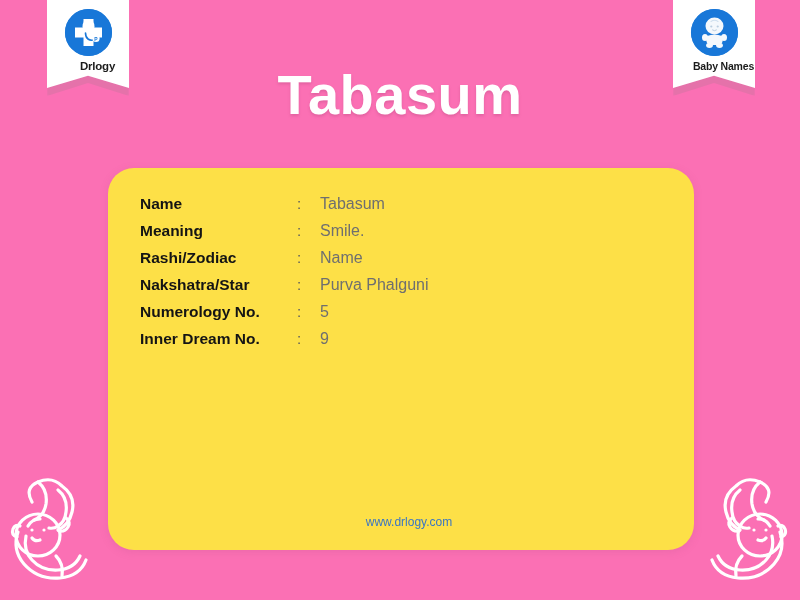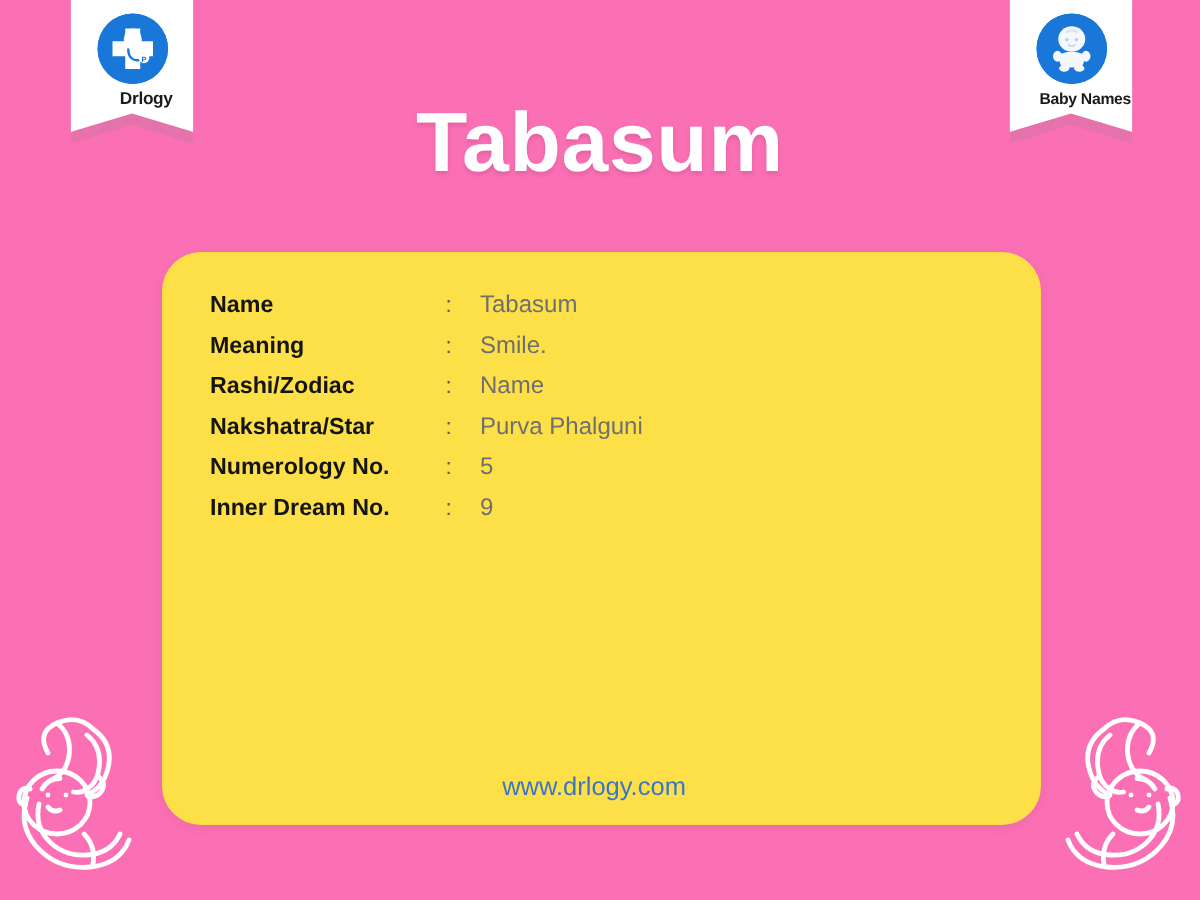--- a/index.html
+++ b/index.html
@@ -111,25 +111,25 @@
     color: #5d5d5d;
     width: 23px;
   }
   .cell-value {
     font-size: 16px;
     color: #6f6f6f;
   }
 
   #site-url {
     position: absolute;
-    left: 0;
+    left: 13px;
     top: 347px;
     width: 576px;
     text-align: center;
-    font-size: 17px;
+    font-size: 12px;
     color: #3a76c4;
   }
 
   
   .corner-art {
     position: absolute;
     bottom: 2px;
     width: 104px;
     height: 126px;
   }

